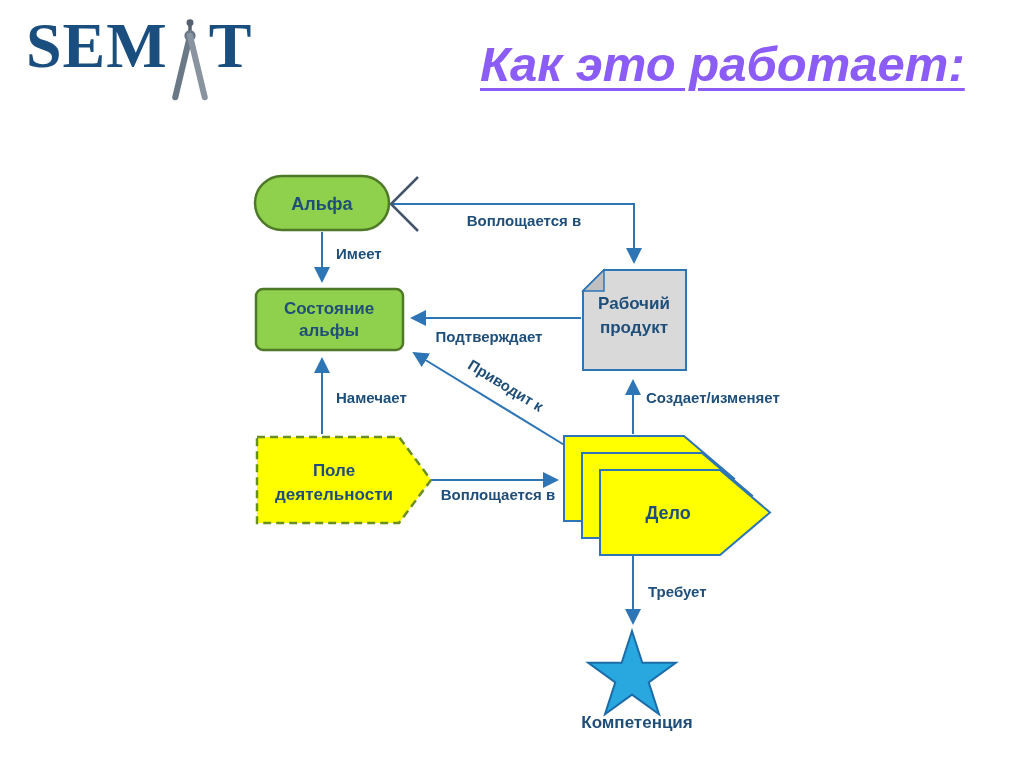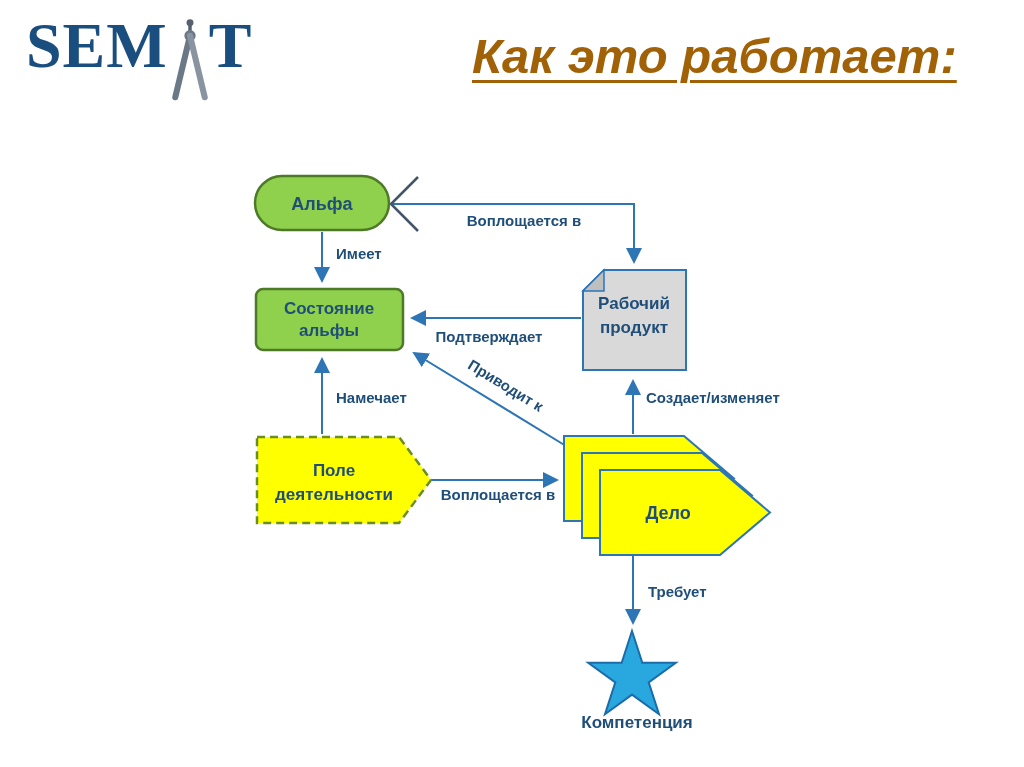--- a/index.html
+++ b/index.html
@@ -9,24 +9,24 @@
   }
   
   .logo {
     position:absolute; left:26px; top:14px;
     display:flex; align-items:flex-start;
     color:#1A4E7E; font-family:"Liberation Serif", serif;
     font-weight:bold; font-size:64px; line-height:1; letter-spacing:1px;
   }
   .compass-wrap { width:52px; height:92px; margin:0 -7px 0 -4px; }
   .title {
-    position:absolute; left:468px; top:24px; margin:4px;
+    position:absolute; left:468px; top:24px; margin:12px;
     font-family:"Liberation Sans", sans-serif;
     font-style:italic; font-weight:bold; font-size:49px;
-    color:#a16207;
+    color:#8b5cf6;
     text-decoration:underline;
     text-decoration-thickness:3px;
     text-underline-offset:7px;
     white-space:nowrap;
   }
   
   svg.diagram { position:absolute; left:0; top:0; }
   .connector { stroke:#2E75B6; stroke-width:2; fill:none; }
   .node-label {
     font-family:"Liberation Sans", sans-serif; font-weight:bold;

